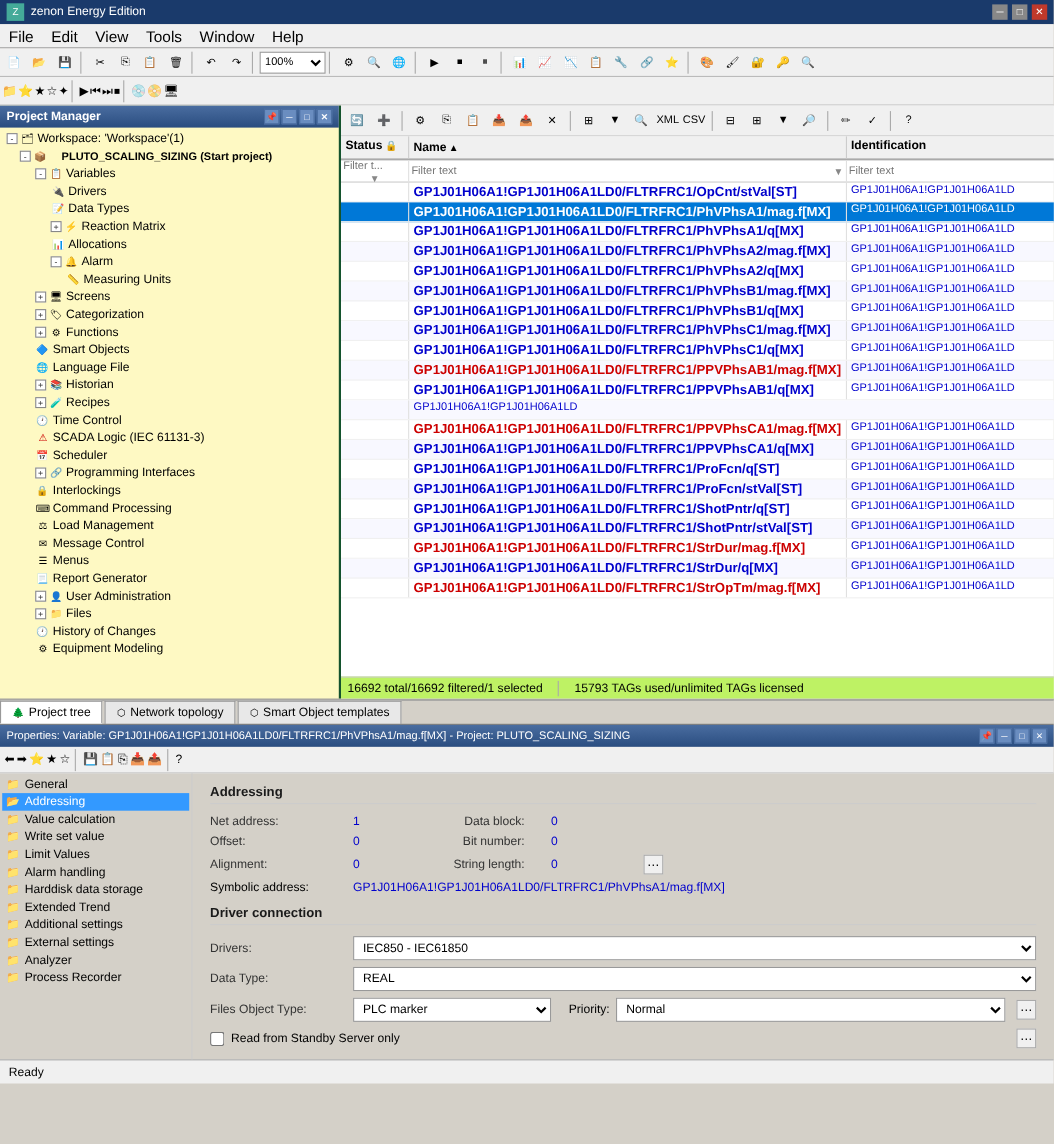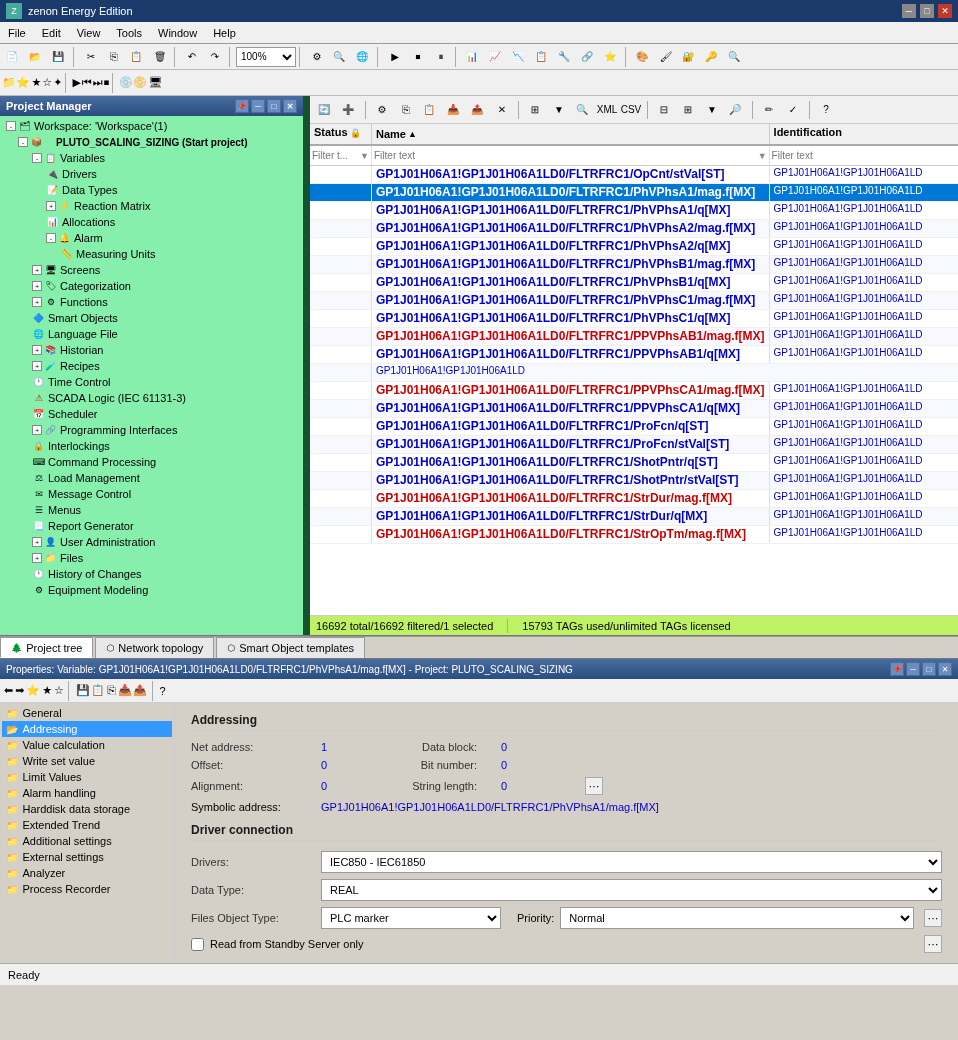--- a/index.html
+++ b/index.html
@@ -4,38 +4,38 @@
   <style>
     * { box-sizing: border-box; margin: 0; padding: 0; font-family: 'Segoe UI', Tahoma, Arial, sans-serif; font-size: 11px; }
     body { background: #d4d0c8; width: 958px; height: 1040px; overflow: hidden; }
 
     
     .title-bar { background: #1a3a6b; color: white; height: 22px; display: flex; align-items: center; padding: 0 6px; font-size: 11px; }
     .title-bar .app-icon { width: 16px; height: 16px; background: #4a9; margin-right: 6px; display: flex; align-items: center; justify-content: center; font-size: 9px; color: white; }
 
     
     .menu-bar { background: #f0f0f0; height: 22px; display: flex; align-items: center; border-bottom: 1px solid #999; }
-    .menu-bar span { padding: 2px 8px; cursor: pointer; font-size: 11px; }
+    .menu-bar span { padding: 2px 8px; cursor: pointer; font-size: 14px; }
 
     
     .toolbar-row { background: #f0f0f0; height: 26px; display: flex; align-items: center; border-bottom: 1px solid #bbb; padding: 0 2px; gap: 1px; flex-wrap: nowrap; overflow: hidden; }
     .toolbar-row .tb-btn { width: 22px; height: 22px; background: #f0f0f0; border: 1px solid transparent; display: flex; align-items: center; justify-content: center; cursor: pointer; font-size: 10px; }
     .toolbar-sep { width: 4px; height: 20px; border-left: 1px solid #aaa; margin: 0 2px; }
     .tb-combo { height: 20px; width: 60px; font-size: 10px; border: 1px solid #999; background: white; }
 
     
     .toolbar2 { background: #f0f0f0; height: 26px; display: flex; align-items: center; border-bottom: 1px solid #bbb; padding: 0 2px; gap: 1px; }
 
     
     .panel-header { background: linear-gradient(to bottom, #4a6da0, #2a4d80); color: white; height: 20px; display: flex; align-items: center; justify-content: space-between; padding: 0 6px; font-size: 11px; font-weight: bold; }
     .panel-header .panel-controls { display: flex; gap: 2px; }
     .panel-ctrl-btn { width: 14px; height: 14px; background: #6a8dc0; border: 1px solid #4a6da0; color: white; font-size: 8px; display: flex; align-items: center; justify-content: center; cursor: pointer; }
 
     
-    .project-manager { width: 310px; min-width: 310px; display: flex; flex-direction: column; background: #86efac; border-right: 7px solid #14532d; }
+    .project-manager { width: 310px; min-width: 310px; display: flex; flex-direction: column; background: #fef9c3; border-right: 2px solid #14532d; }
     .tree-area { flex: 1; overflow-y: auto; overflow-x: auto; padding: 2px; }
     .tree-item { display: flex; align-items: center; padding: 1px 2px; cursor: pointer; white-space: nowrap; }
     .tree-item .indent { display: inline-block; }
     .tree-icon { width: 14px; height: 14px; margin-right: 2px; display: inline-flex; align-items: center; justify-content: center; font-size: 9px; flex-shrink: 0; }
     .expand-btn { width: 10px; height: 10px; border: 1px solid #888; background: white; color: #333; font-size: 8px; display: inline-flex; align-items: center; justify-content: center; cursor: pointer; margin-right: 2px; flex-shrink: 0; }
 
     
     .right-panel { flex: 1; display: flex; flex-direction: column; background: white; }
     .grid-toolbar { background: #f0f0f0; height: 28px; display: flex; align-items: center; border-bottom: 1px solid #ccc; padding: 0 4px; gap: 2px; }
     .grid-tb-btn { width: 22px; height: 22px; background: #f0f0f0; border: 1px solid transparent; display: flex; align-items: center; justify-content: center; cursor: pointer; font-size: 10px; }
@@ -434,21 +434,21 @@
         <div class="grid-col-name">
           <span>Name</span>
           <span style="font-size:9px;">▲</span>
         </div>
         <div class="grid-col-id">
           <span>Identification</span>
         </div>
       </div>
 
       <div class="grid-filter-row">
-        <div class="filter-cell" style="width:62px;min-width:62px;">
+        <div class="filter-cell" style="width:62px;min-width:62px;flex-direction:column;">
           <input type="text" placeholder="Filter t..." style="">
           <span class="filter-icon">▼</span>
         </div>
         <div class="filter-cell" style="flex:1;">
           <input type="text" placeholder="Filter text" style="">
           <span class="filter-icon">▼</span>
         </div>
         <div class="filter-cell" style="width:200px;min-width:200px;">
           <input type="text" placeholder="Filter text" style="">
           <span class="filter-icon">▼</span>

